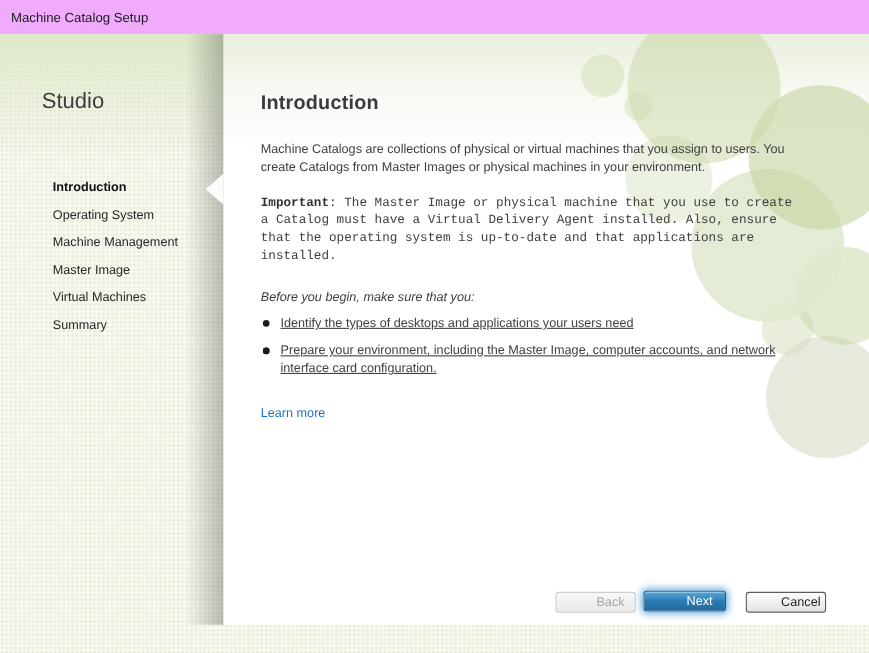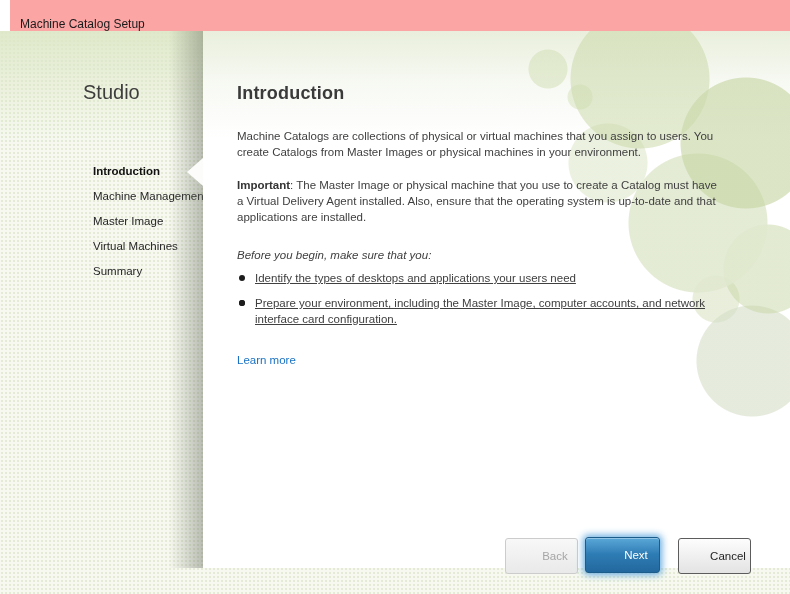--- a/index.html
+++ b/index.html
@@ -7,40 +7,40 @@
   body {
     width:790px; height:594px;
     font-family:"Liberation Sans", sans-serif;
     background:#ffffff;
     overflow:hidden;
   }
   .window { position:relative; width:790px; height:594px; background:#ffffff; overflow:hidden; }
 
   
   .titlebar {
-    position:absolute; top:0; left:10px; right:0; height:31px;
-    background:#fca5a5; display:flex; align-items:flex-end;
+    position:absolute; top:0; left:0; right:0; height:31px;
+    background:#f0abfc; display:flex; align-items:center;
     padding-left:10px; font-size:12px; color:#1b1b1b;
   }
 
   
   .window-body {
     position:absolute; top:31px; left:0; right:0; bottom:0;
     background-color:#f7f9f1;
     background-image: radial-gradient(rgba(172,192,132,0.26) 1px, rgba(0,0,0,0) 1.2px);
     background-size:4px 4px;
   }
   .topband {
     position:absolute; top:0; left:0; right:0; height:115px;
     background:linear-gradient(180deg, rgba(221,231,198,0.9), rgba(221,231,198,0));
     pointer-events:none;
   }
 
   
-  .sidebar { position:absolute; top:0; left:0; width:203px; bottom:0;margin-left:45px; }
+  .sidebar { position:absolute; top:0; left:0; width:203px; bottom:0; }
   .brand { position:absolute; top:50px; left:38px; font-size:20px; color:#3d3d3d; }
   .steps { position:absolute; top:128px; left:48px; margin:0; padding:0; list-style:none;
            font-size:11.5px; color:#262626; }
   .steps li { height:25px; line-height:25px; white-space:nowrap; }
   .steps li.active { font-weight:bold; color:#111; }
 
   
   .panel {
     position:absolute; left:203px; top:0; right:0; bottom:26px;
     background:linear-gradient(180deg, #e9efdc 0px, #f7f9f3 52px, #ffffff 108px);
@@ -69,41 +69,41 @@
       radial-gradient(circle 13px at 60px 66px,   rgba(208,221,178,0.45) 12px, rgba(0,0,0,0) 13px),
       radial-gradient(circle 40px at 88px 132px,  rgba(216,227,193,0.50) 39px, rgba(0,0,0,0) 40px),
       radial-gradient(circle 24px at 196px 268px, rgba(205,218,175,0.45) 23px, rgba(0,0,0,0) 24px);
   }
 
   
   .content { position:absolute; left:34px; top:54px; width:486px;
              font-size:11.5px; color:#404040; line-height:16px; }
   .content h1 { font-size:18px; font-weight:600; color:#3a3a3a; margin:0 0 27px 0; letter-spacing:0.2px; }
   .p-intro { margin:0 0 17px 0; }
-  .p-important { margin:0 0 22px 0; }
+  .p-important { margin:0 0 22px 0;font-family:Liberation Mono, monospace; }
   .p-important b { color:#333; }
   .p-before { margin:0 0 7px 0;font-style:italic; }
   .bullets { margin:0; padding:0; list-style:none; }
   .bullets li { position:relative; padding-left:18px; margin-bottom:9px;text-decoration:underline; }
   .dot { position:absolute; left:2px; top:5px; width:6px; height:6px; border-radius:50%; background:#1c1c1c; }
   .learn-more { display:inline-block; margin-top:16px; color:#1a72c4; text-decoration:none; cursor:pointer; }
 
   
   .checkbox-row { position:absolute; left:34px; top:464px; display:flex; align-items:center;
                   font-size:12px; color:#222; }
   .checkbox {
     width:15px; height:15px; margin-right:8px; cursor:pointer;
     background:linear-gradient(180deg,#fdfdfd,#f1f1f1);
     border:1px solid #9c9c9c; border-radius:2px;
     box-shadow: inset 0 1px 2px rgba(0,0,0,0.12);
   }
 
   
   .btn {
-    position:absolute; height:36px; font-size:11.5px; border-radius:3px;
+    position:absolute; height:19px; font-size:11.5px; border-radius:3px;
     display:flex; align-items:center; justify-content:center;
     font-family:"Liberation Sans", sans-serif; cursor:pointer; user-select:none;padding-left:27px;
   }
   .btn-back {
     left:302px; top:507px; width:73px;
     background:linear-gradient(180deg,#f8f8f8,#e9e9e9);
     border:1px solid #cccccc; color:#a6a6a6; cursor:default;
   }
   .btn-next {
     left:382px; top:506px; width:75px;
@@ -126,20 +126,21 @@
     <span>Machine Catalog Setup</span>
   </div>
 
   <div class="window-body">
     <div class="topband"></div>
 
     <div class="sidebar">
       <div class="brand">Studio</div>
       <ul class="steps">
           <li class="active">Introduction</li>
+          <li>Operating System</li>
           <li>Machine Management</li>
           <li>Master Image</li>
           <li>Virtual Machines</li>
           <li>Summary</li>
         </ul>
     </div>
 
     <div class="panel">
       <div class="panel-shadow"></div>
       <div class="notch"></div>

